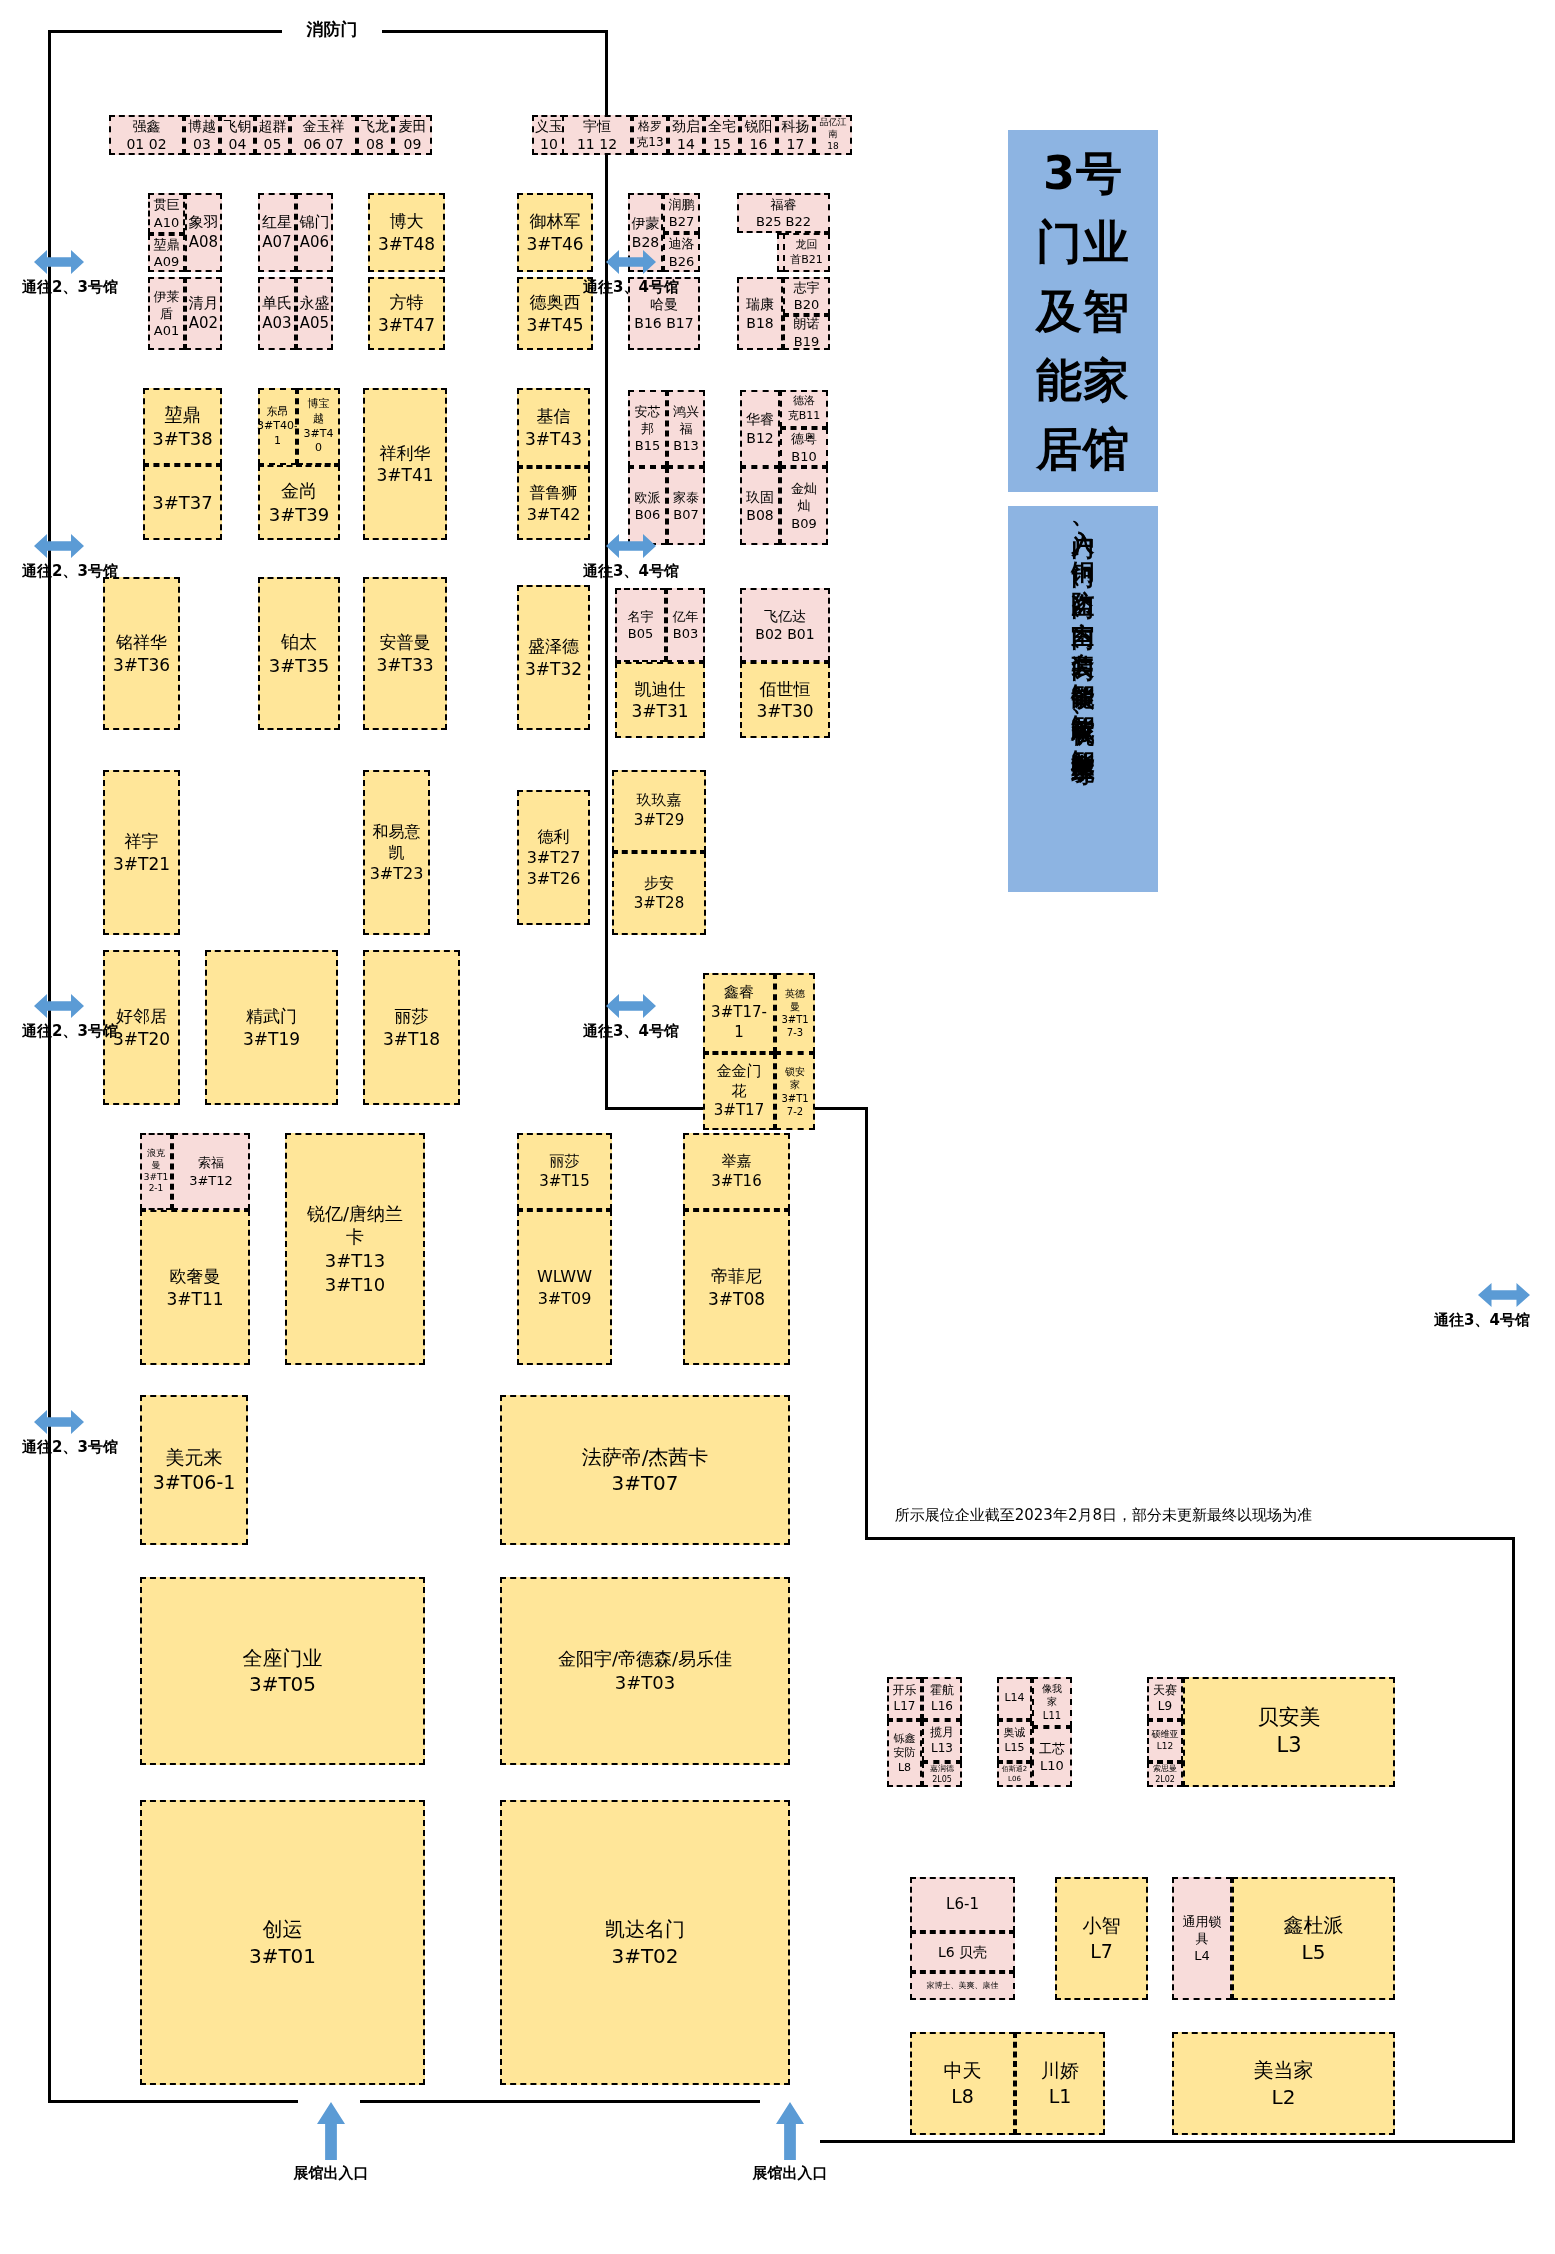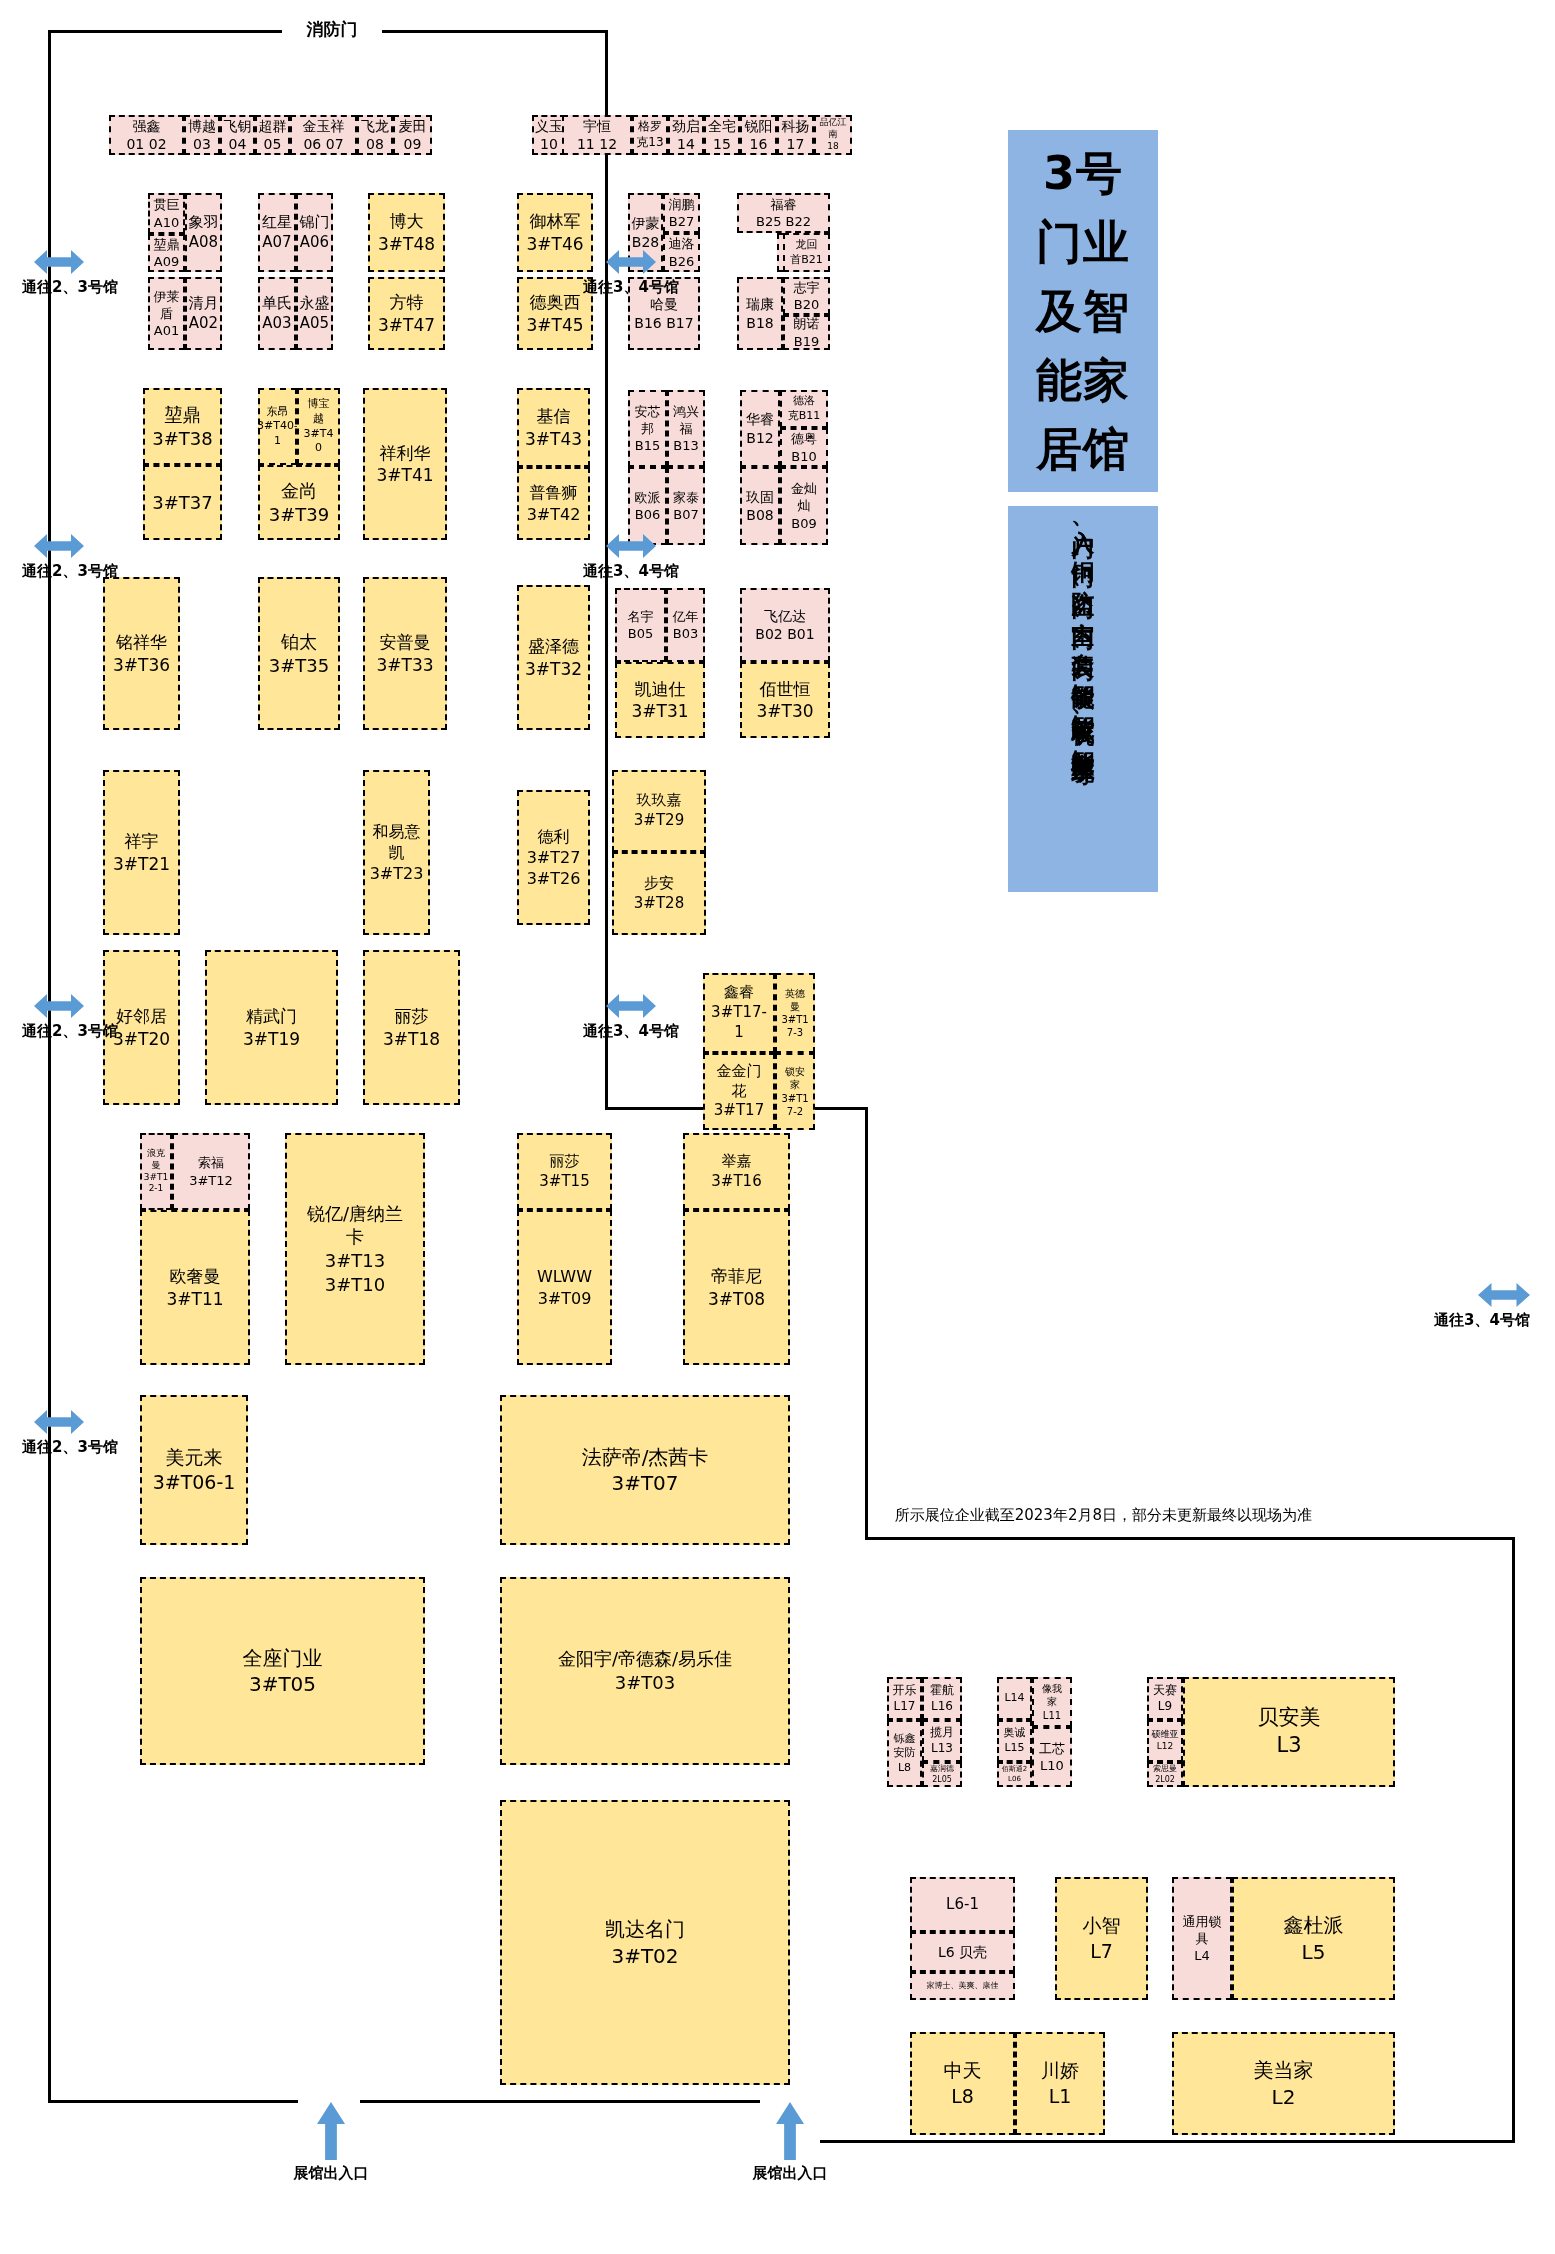--- a/index.html
+++ b/index.html
@@ -238,20 +238,22 @@
     <div class="booth y" style="left: 683px; top: 1210px; width: 107px; height: 155px; font-size: 17px;">帝菲尼
 3#T08</div>
     <div class="booth y" style="left: 140px; top: 1395px; width: 108px; height: 150px; font-size: 19px;">美元来
 3#T06-1</div>
     <div class="booth y" style="left: 500px; top: 1395px; width: 290px; height: 150px; font-size: 20px;">法萨帝/杰茜卡
 3#T07</div>
     <div class="booth y" style="left: 140px; top: 1577px; width: 285px; height: 188px; font-size: 20px;">全座门业
 3#T05</div>
     <div class="booth y" style="left: 500px; top: 1577px; width: 290px; height: 188px; font-size: 18px;">金阳宇/帝德森/易乐佳
 3#T03</div>
+    <div class="booth y" style="left: 140px; top: 1800px; width: 285px; height: 285px; font-size: 20px;">创运
+3#T01</div>
     <div class="booth y" style="left: 500px; top: 1800px; width: 290px; height: 285px; font-size: 20px;">凯达名门
 3#T02</div>
     <div class="booth p" style="left: 887px; top: 1677px; width: 35px; height: 43px; font-size: 12px;">开乐
 L17</div>
     <div class="booth p" style="left: 922px; top: 1677px; width: 40px; height: 43px; font-size: 12px;">霍航
 L16</div>
     <div class="booth p" style="left: 887px; top: 1720px; width: 35px; height: 67px; font-size: 11px;">铄鑫
 安防
 L8</div>
     <div class="booth p" style="left: 922px; top: 1720px; width: 40px; height: 42px; font-size: 12px;">揽月

